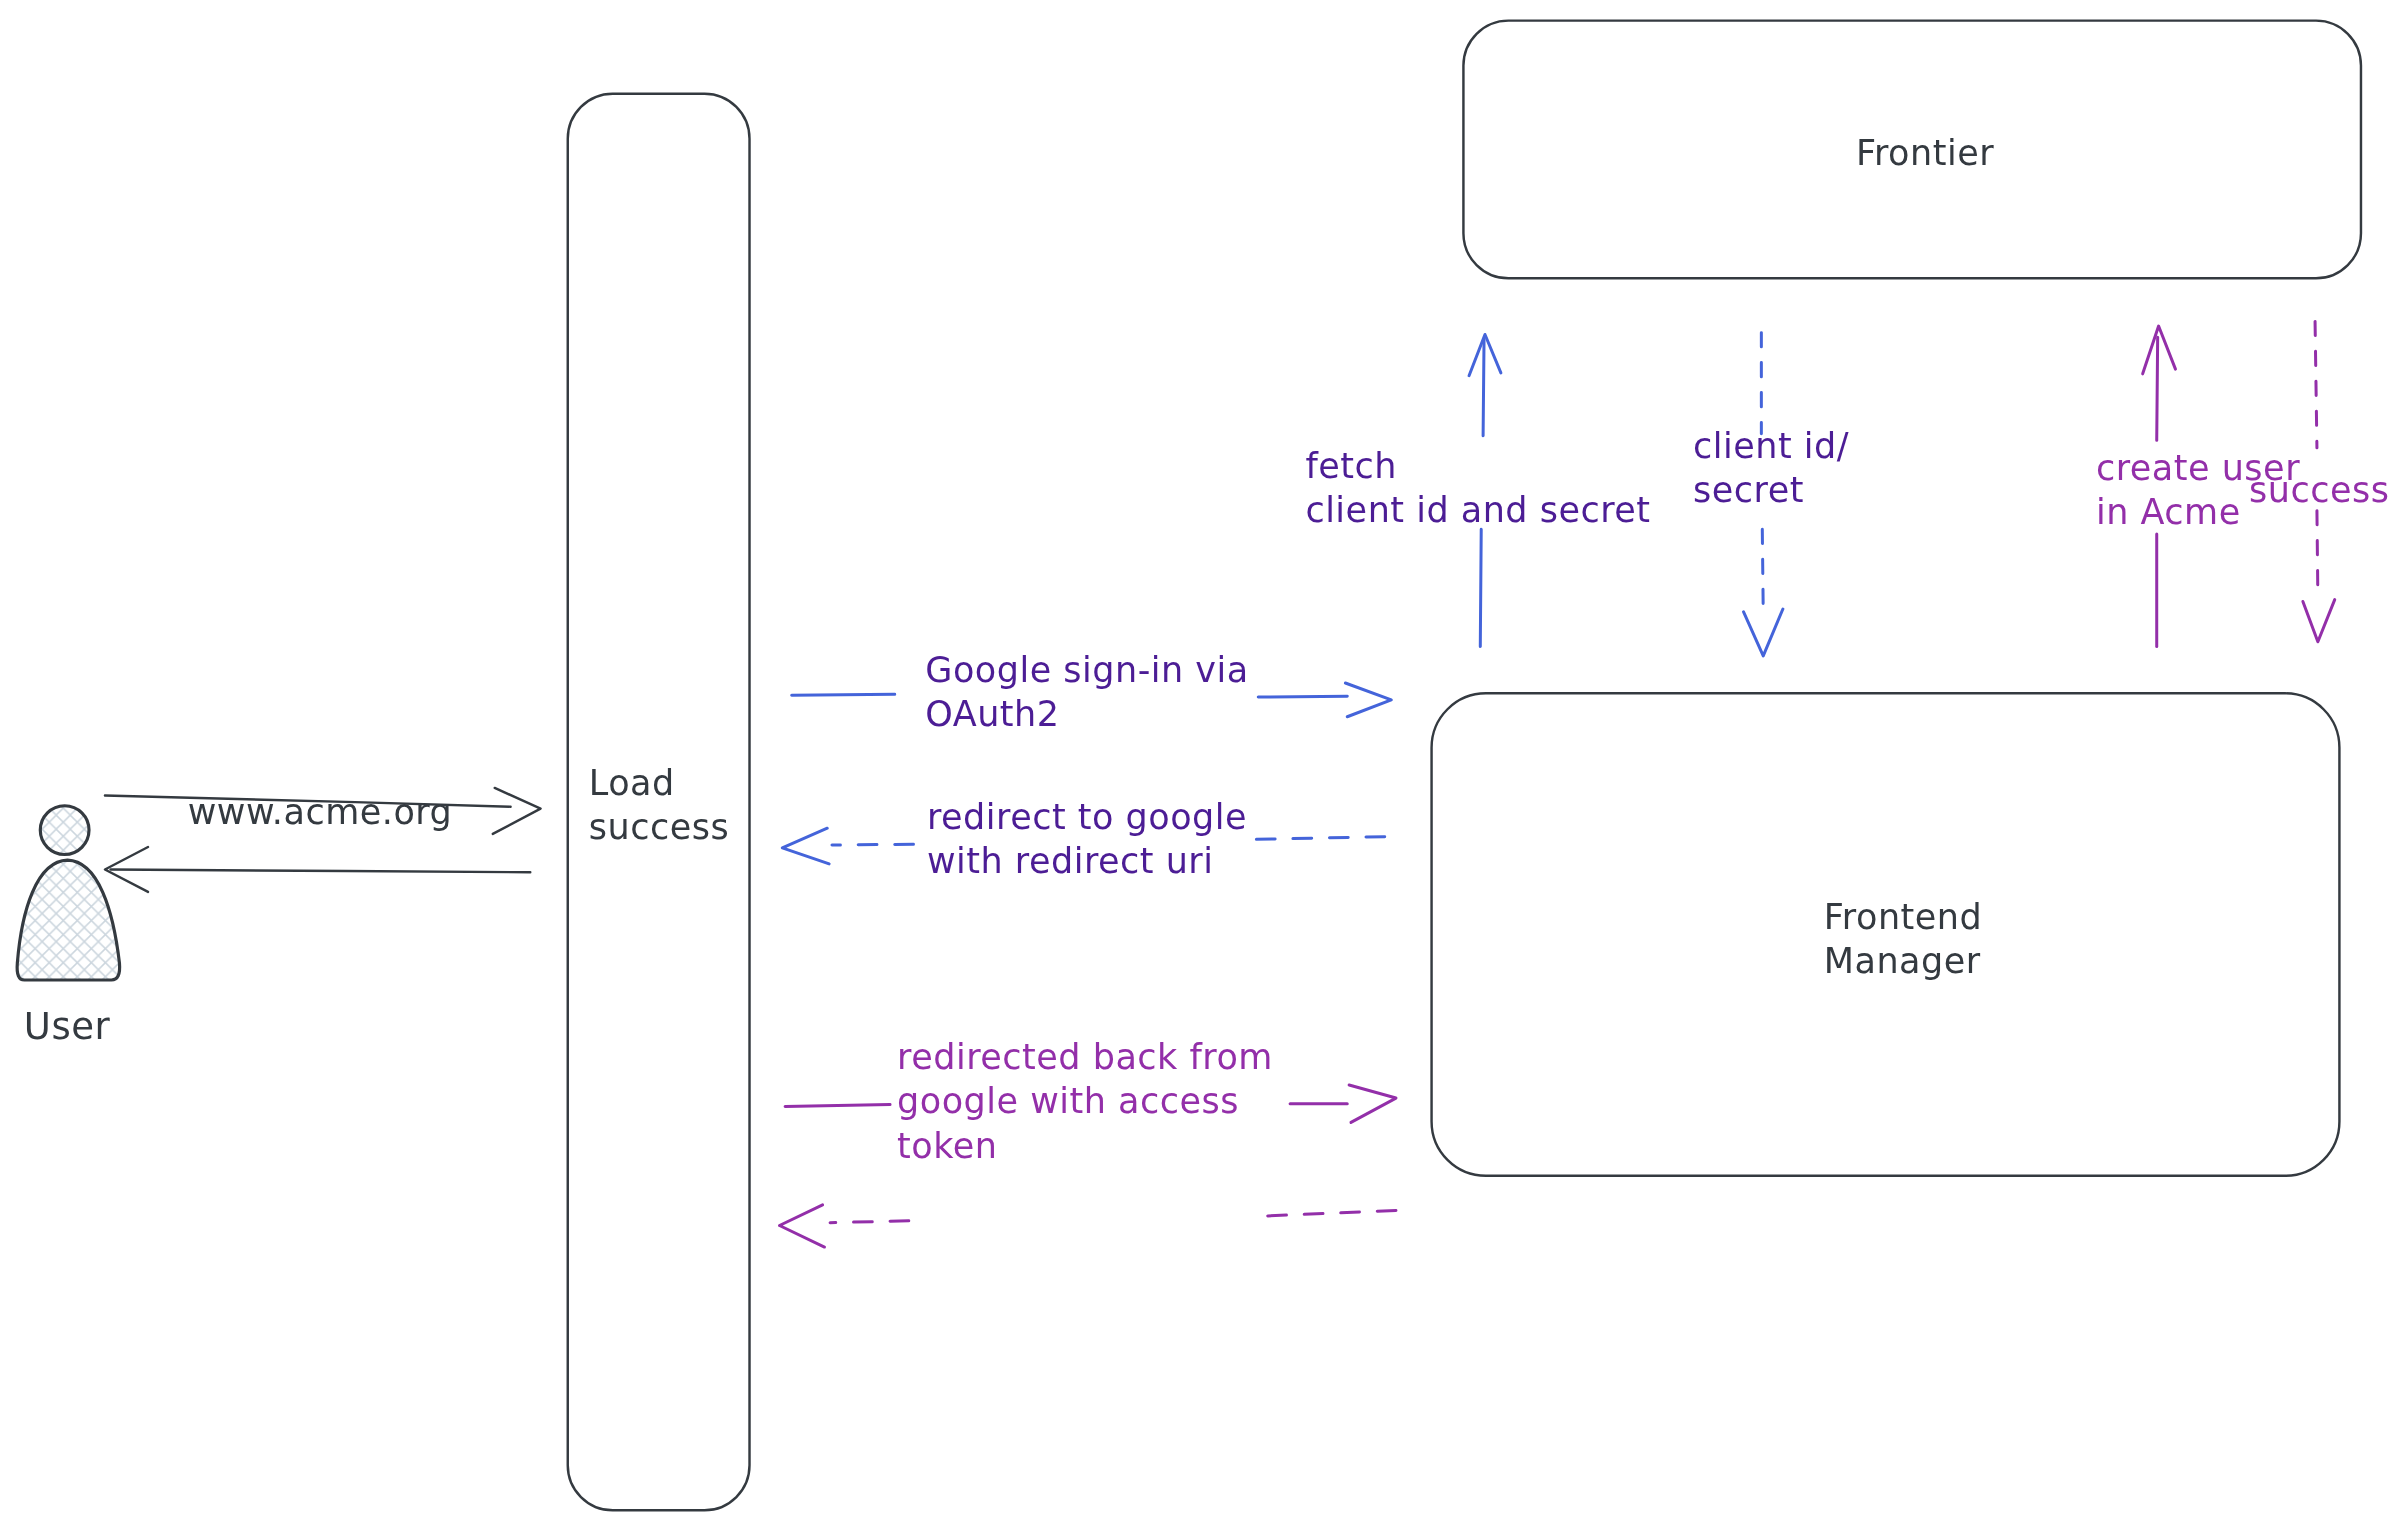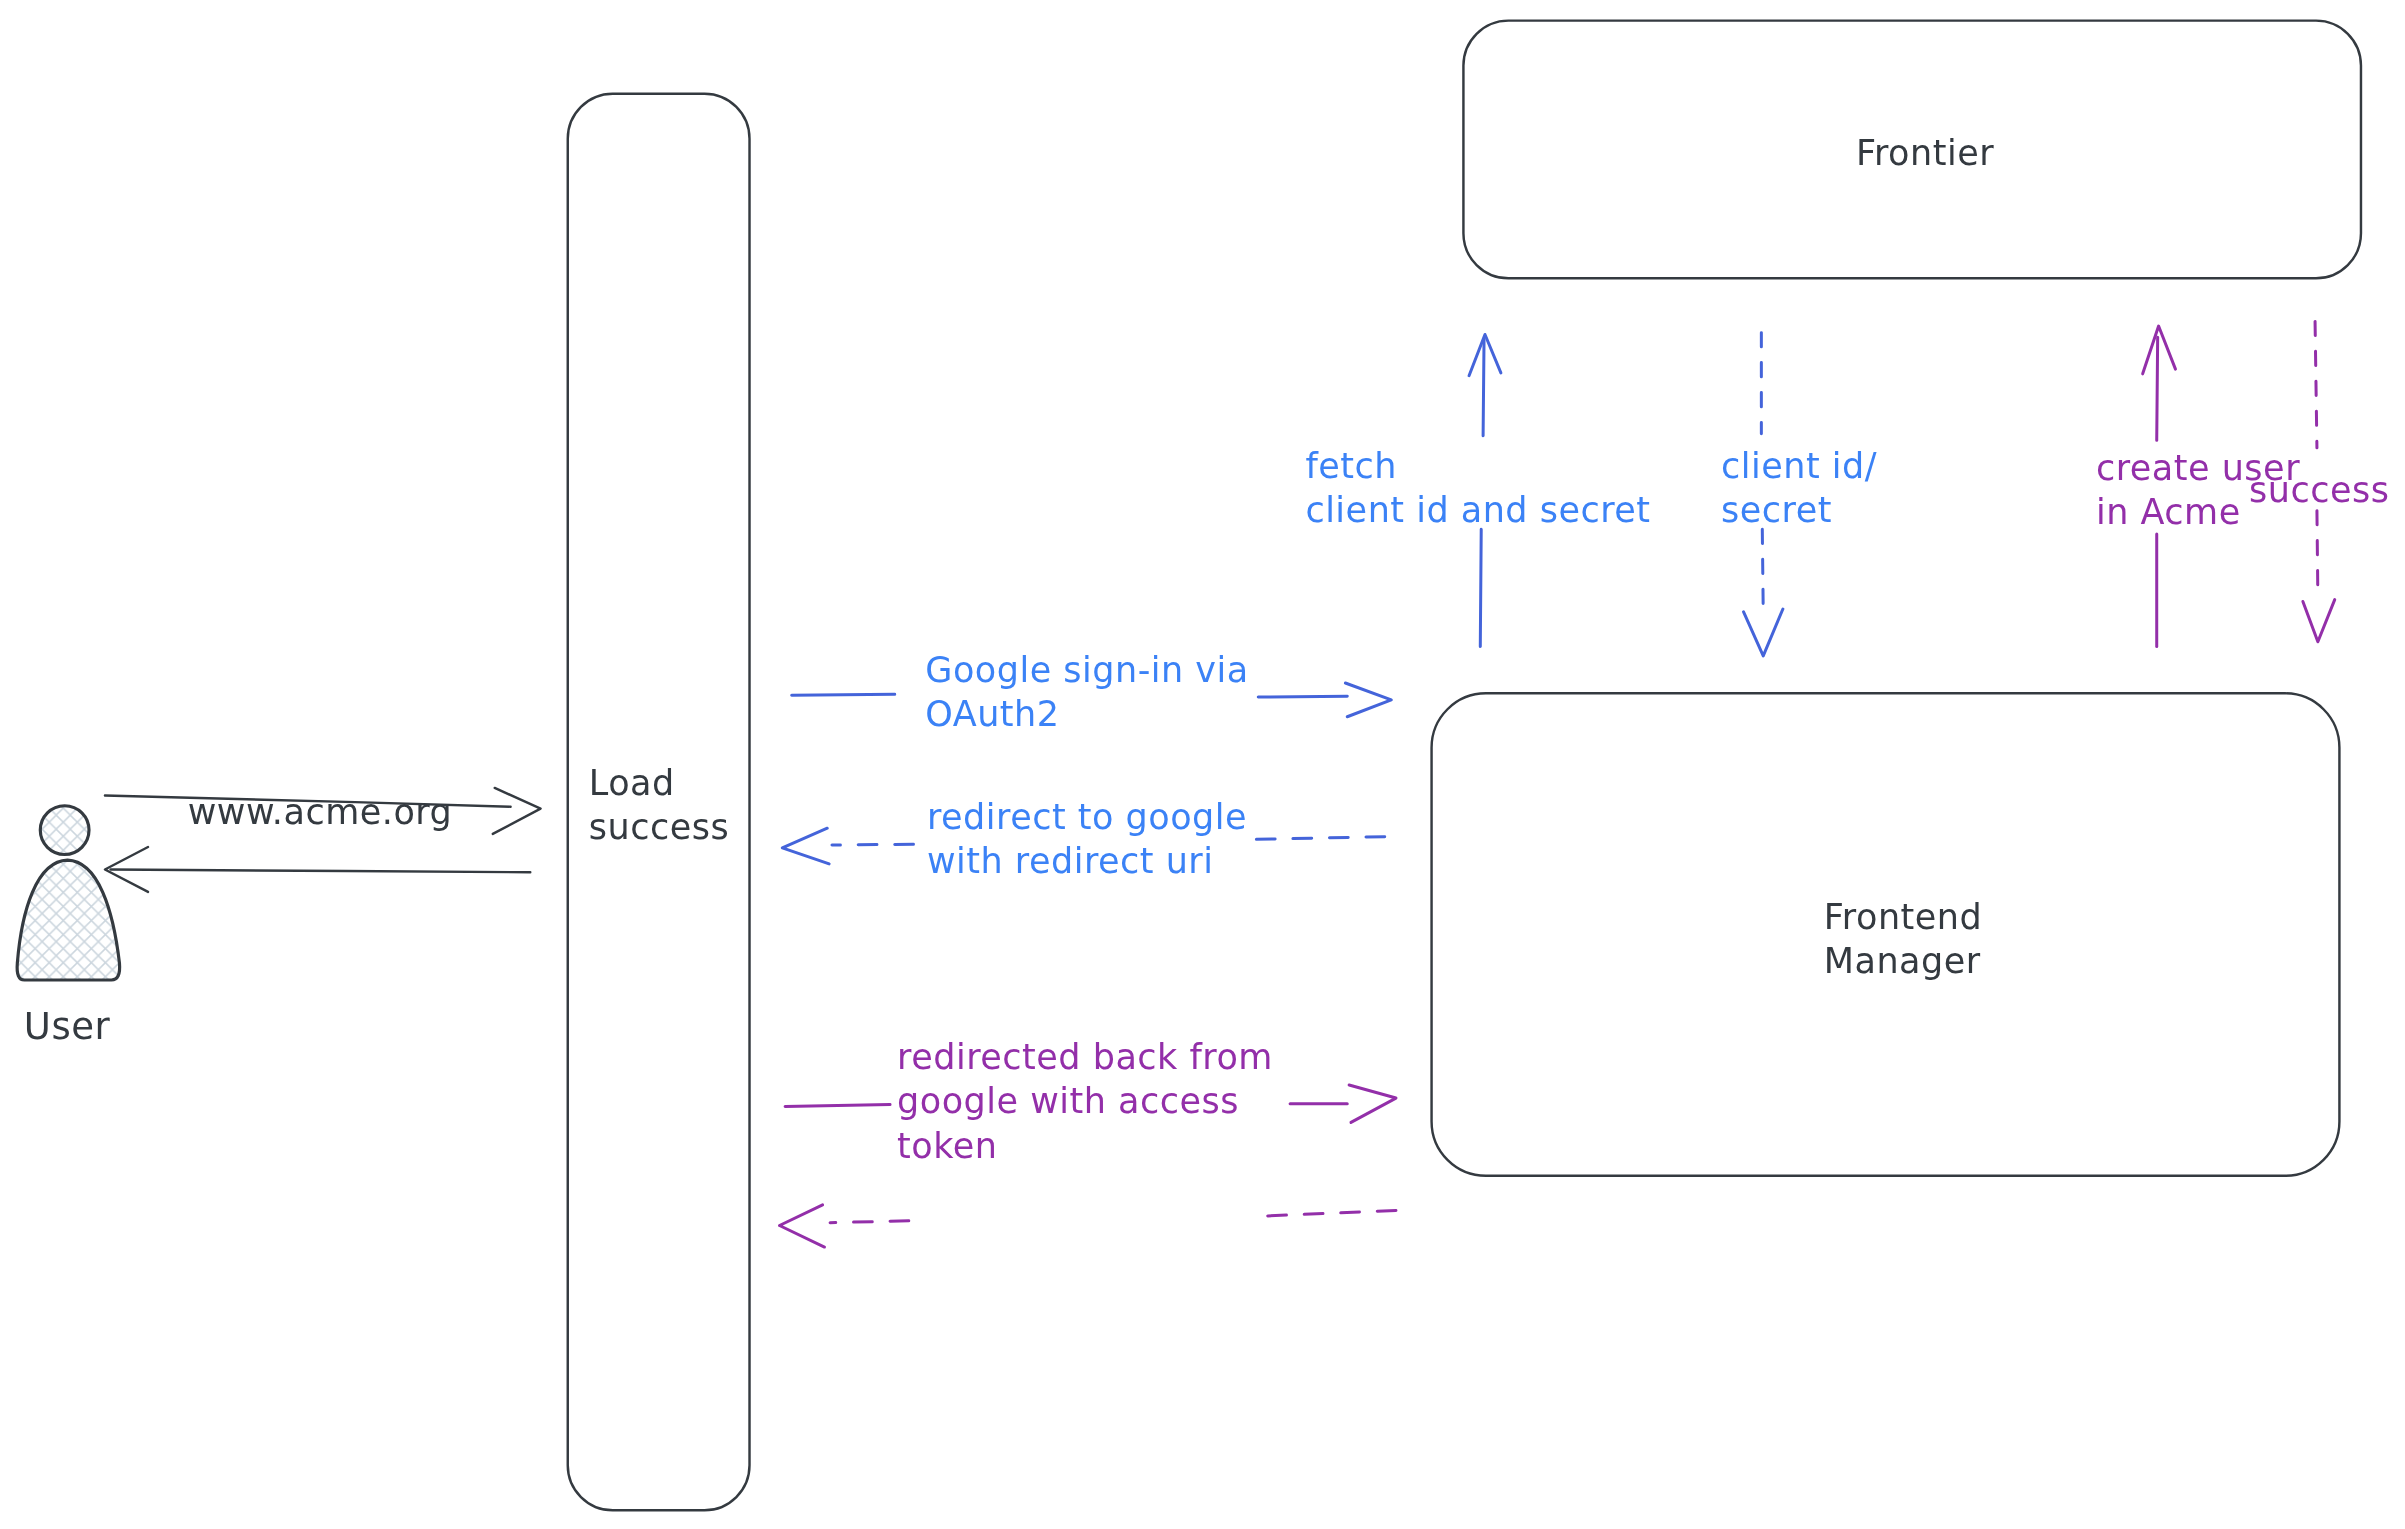--- a/index.html
+++ b/index.html
@@ -16,21 +16,21 @@
     position: absolute;
     transform: translateX(-50%);
     font-size: 35px;
     line-height: 1.27;
     color: #343a40;
     white-space: pre-line;
     text-align: left;
     letter-spacing: 0.5px;
   }
   .lbl.left-align { transform: none; text-align: center; }
-  .lbl.blue { color: #3b82f6; }
+  .lbl.blue { color: #4c1d95; }
   .lbl.purple { color: #932fa9; }
   .lbl.big { font-size: 37px; }
 </style>
 </head>
 <body>
 
 <div id="canvas">
 
   <svg id="shapes" width="2405" height="1530" viewBox="0 0 2567 1633">
     <defs>
@@ -122,21 +122,21 @@
 
   <div class="lbl blue" style="left:1087px; top:648px;">Google sign-in via
 OAuth2</div>
 
   <div class="lbl blue" style="left:1087px; top:795px;">redirect to google
 with redirect uri</div>
 
   <div class="lbl blue" style="left:1478px; top:444px;">fetch
 client id and secret</div>
 
-  <div class="lbl blue" style="left:1771px; top:444px;margin-left:28px;">client id/
+  <div class="lbl blue" style="left:1771px; top:424px;">client id/
 secret</div>
 
   <div class="lbl purple" style="left:2198px; top:446px;">create user
 in Acme</div>
 
   <div class="lbl purple left-align" style="left:2249px; top:468px;">success</div>
 
   <div class="lbl purple" style="left:1085px; top:1035px;">redirected back from
 google with access
 token</div>

